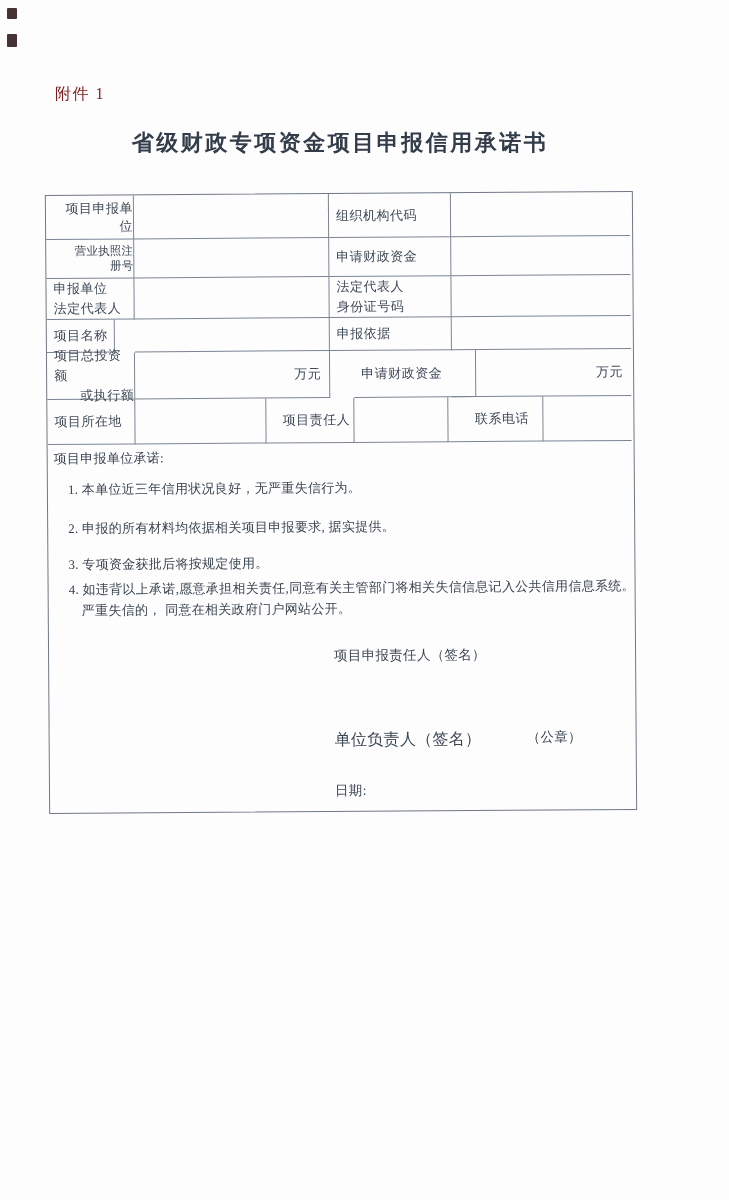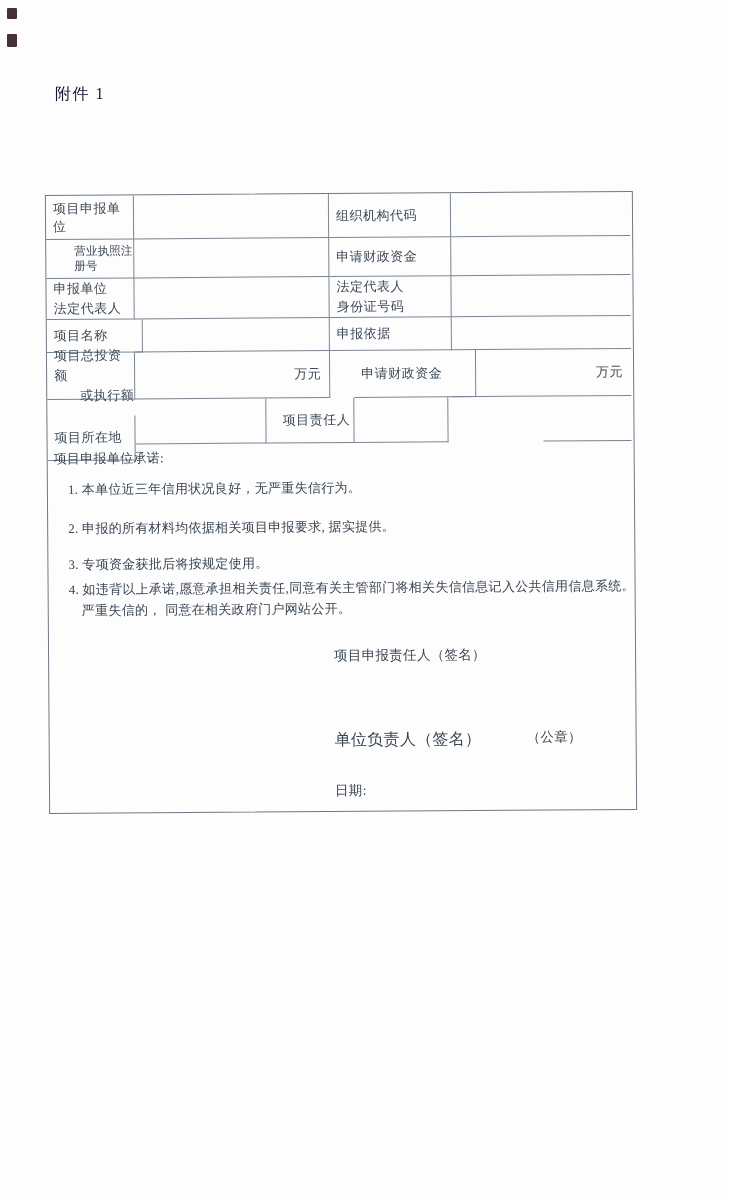--- a/index.html
+++ b/index.html
@@ -1,55 +1,56 @@
 <!DOCTYPE html>
 <html><head>
 <meta charset="utf-8">
 <style>
   html,body { margin:0; padding:0; background:#fdfdfd; }
   .page {
     position:relative; width:729px; height:1200px; background:#fdfdfe;
     font-family:"Liberation Serif","DejaVu Serif",serif; color:#3d4854; overflow:hidden;
   }
   .scan-mark { position:absolute; background:#473235; border-radius:1px; }
-  .attachment { position:absolute; left:55px; top:84px; font-size:16px; letter-spacing:1.5px; color:#0f172a; }
+  .attachment { position:absolute; left:55px; top:84px; font-size:16px; letter-spacing:1.5px; color:#7f1d1d; }
   .doc-title {
     position:absolute; left:47px; top:128px; width:586px; text-align:center;
     font-family:"Liberation Sans","DejaVu Sans",sans-serif; font-weight:bold;
     font-size:22px; letter-spacing:2.5px; color:#333d49; white-space:nowrap;
   }
   .form-table {
     position:absolute; left:47px; top:193px; width:586px; height:617px;
     border:1px solid #6f7884; transform:rotate(-0.4deg); transform-origin:50% 50%;
     background:transparent;
   }
   .cell {
     position:absolute; box-sizing:border-box; display:flex; align-items:center;
     font-size:13px; letter-spacing:0.5px; color:#3e4955;
   }
   .br { border-right:1px solid #7b8591; }
   .bb { border-bottom:1px solid #7b8591; }
-  .lbl { padding-left:7px; }
+  .lbl { padding-left:7px;text-align:right; }
   .two-line { flex-direction:column; align-items:flex-start; justify-content:center; line-height:20px; padding-left:7px; }
   .unit { justify-content:flex-end; padding-right:8px; }
   .small-lbl { font-size:11.5px; letter-spacing:0.2px; font-family:"Liberation Sans","DejaVu Sans",sans-serif; }
   .center { justify-content:center; padding-left:13px; }
   .commit { display:block; }
   .commit .line { position:absolute; white-space:nowrap; font-size:13px; letter-spacing:0.3px; color:#3a4550; }
 </style>
 </head>
 <body>
 
 <div class="page">
 
   <div class="scan-mark" style="left:7px; top:8px; width:10px; height:11px;"></div>
   <div class="scan-mark" style="left:7px; top:34px; width:10px; height:13px;"></div>
 
   <div class="attachment">附件 1</div>
 
+  <div class="doc-title">省级财政专项资金项目申报信用承诺书</div>
 
   <div class="form-table">
 
     <div class="cell br bb lbl" style="left:0; top:0; width:88px; height:44px;">项目申报单位</div>
     <div class="cell br bb" style="left:88px; top:0; width:195px; height:44px;"></div>
     <div class="cell br bb lbl" style="left:283px; top:0; width:122px; height:44px;">组织机构代码</div>
     <div class="cell bb" style="left:405px; top:0; width:179px; height:44px;"></div>
 
     <div class="cell br bb lbl small-lbl" style="left:0; top:44px; width:88px; height:39px;padding-left:28px;">营业执照注册号</div>
     <div class="cell br bb" style="left:88px; top:44px; width:195px; height:39px;"></div>
@@ -60,37 +61,38 @@
       <span>申报单位</span>
       <span>法定代表人</span>
     </div>
     <div class="cell br bb" style="left:88px; top:83px; width:195px; height:41px;"></div>
     <div class="cell br bb two-line" style="left:283px; top:83px; width:122px; height:41px;">
       <span>法定代表人</span>
       <span>身份证号码</span>
     </div>
     <div class="cell bb" style="left:405px; top:83px; width:179px; height:41px;"></div>
 
-    <div class="cell br bb lbl" style="left:0; top:124px; width:96px; height:33px;">项目名称</div>
+    <div class="cell br bb lbl" style="left:0; top:124px; width:68px; height:33px;">项目名称</div>
     <div class="cell br bb" style="left:88px; top:124px; width:195px; height:33px;"></div>
     <div class="cell br bb lbl" style="left:283px; top:124px; width:122px; height:33px;">申报依据</div>
     <div class="cell bb" style="left:405px; top:124px; width:179px; height:33px;"></div>
 
     <div class="cell br bb two-line" style="left:0; top:157px; width:88px; height:47px;align-items:flex-end;">
       <span>项目总投资额</span>
       <span>或执行额</span>
     </div>
     <div class="cell br bb unit" style="left:88px; top:157px; width:195px; height:47px;">万元</div>
     <div class="cell br bb lbl" style="left:283px; top:157px; width:122px; height:47px;margin-left:24px;">申请财政资金</div>
     <div class="cell bb unit" style="left:405px; top:157px; width:179px; height:47px;">万元</div>
 
-    <div class="cell br bb lbl" style="left:0; top:204px; width:88px; height:45px;margin-top:16px;">项目所在地</div>
+    <div class="cell br bb lbl" style="left:0; top:204px; width:88px; height:45px;">项目所在地</div>
     <div class="cell br bb" style="left:88px; top:204px; width:131px; height:45px;"></div>
     <div class="cell br bb center" style="left:219px; top:204px; width:88px; height:45px;">项目责任人</div>
     <div class="cell br bb" style="left:307px; top:204px; width:94px; height:45px;"></div>
+    <div class="cell br bb center" style="left:401px; top:204px; width:95px; height:45px;">联系电话</div>
     <div class="cell bb" style="left:496px; top:204px; width:88px; height:45px;"></div>
 
     <div class="cell commit" style="left:0; top:249px; width:584px; height:366px;">
       <div class="line" style="left:6px; top:5px;">项目申报单位承诺:</div>
       <div class="line" style="left:20px; top:36px;">1. 本单位近三年信用状况良好，无严重失信行为。</div>
       <div class="line" style="left:20px; top:75px;">2. 申报的所有材料均依据相关项目申报要求, 据实提供。</div>
       <div class="line" style="left:20px; top:111px;">3. 专项资金获批后将按规定使用。</div>
       <div class="line" style="left:20px; top:136px;">4. 如违背以上承诺,愿意承担相关责任,同意有关主管部门将相关失信信息记入公共信用信息系统。</div>
       <div class="line" style="left:33px; top:157px;">严重失信的， 同意在相关政府门户网站公开。</div>
       <div class="line" style="left:285px; top:204px; font-size:13.5px;">项目申报责任人（签名）</div>

